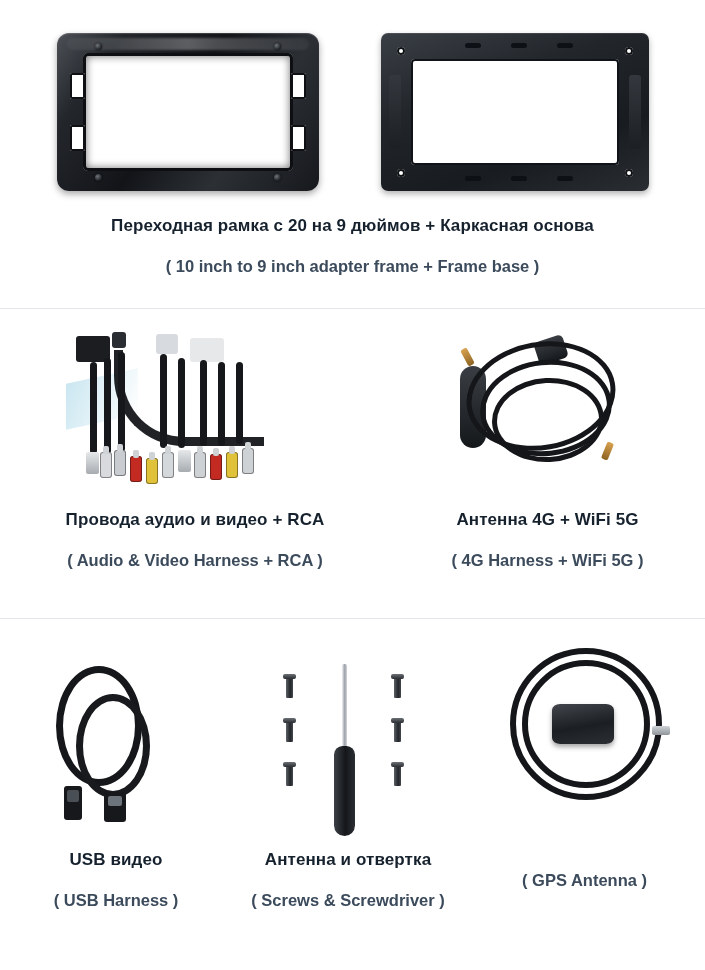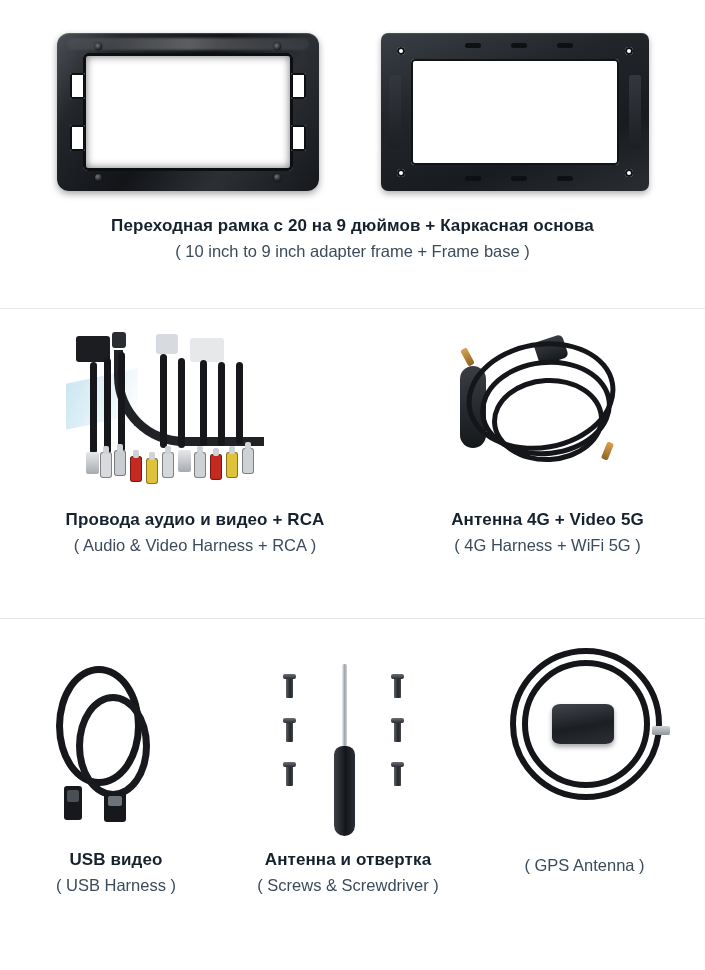--- a/index.html
+++ b/index.html
@@ -24,25 +24,25 @@
   .caption-ru {
     font-size: 17px;
     font-weight: bold;
     color: #16212e;
     text-align: center;
     letter-spacing: 0.1px;
     line-height: 1.2;
   }
   .caption-en {
     font-size: 16.5px;
-    font-weight: normal;
+    font-weight: bold;
     color: #3c4b5c;
     text-align: center;
     line-height: 1.25;
-    margin-top: 5px;
+    margin-top: 20px;
   }
 
   
   .sec1 {
     position: absolute;
     top: 0; left: 0;
     width: 705px;
     height: 300px;
   }
   .sec1-imgs {
@@ -351,21 +351,21 @@
           <div class="pad" style="left:28px; top:42px; width:26px; height:82px; border-radius:13px;"></div>
           <div class="pad" style="left:104px; top:14px; width:30px; height:24px; transform:rotate(-18deg);"></div>
           <div class="loop" style="left:34px; top:18px; width:150px; height:108px; transform:rotate(-10deg);"></div>
           <div class="loop" style="left:48px; top:36px; width:132px; height:96px; transform:rotate(-6deg);"></div>
           <div class="loop" style="left:60px; top:54px; width:112px; height:84px; transform:rotate(-3deg);"></div>
           <div class="tip" style="left:32px; top:24px; transform:rotate(-28deg);"></div>
           <div class="tip" style="left:172px; top:118px; transform:rotate(22deg);"></div>
         </div>
       </div>
       <div class="cap-block" style="top:200px;">
-        <div class="caption-ru">Антенна 4G + Video 5G</div>
+        <div class="caption-ru">Антенна 4G + WiFi 5G</div>
         <div class="caption-en">( 4G Harness + WiFi 5G )</div>
       </div>
     </div>
   </div>
 
   <div class="divider" style="top:618px;"></div>
 
   <div class="sec3">
 
     <div class="col col-usb">

